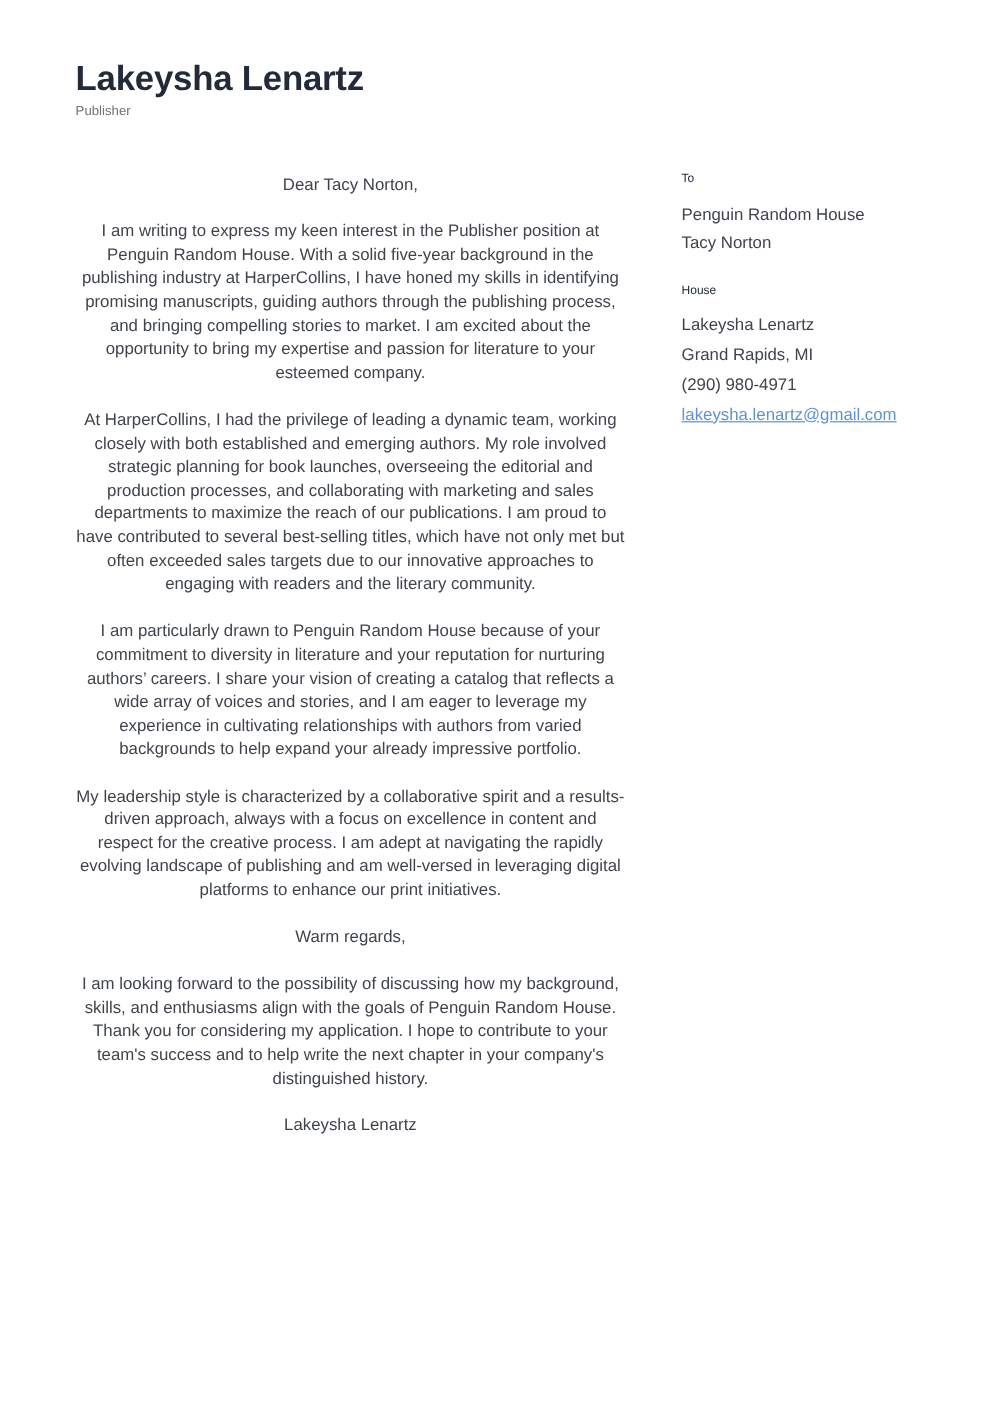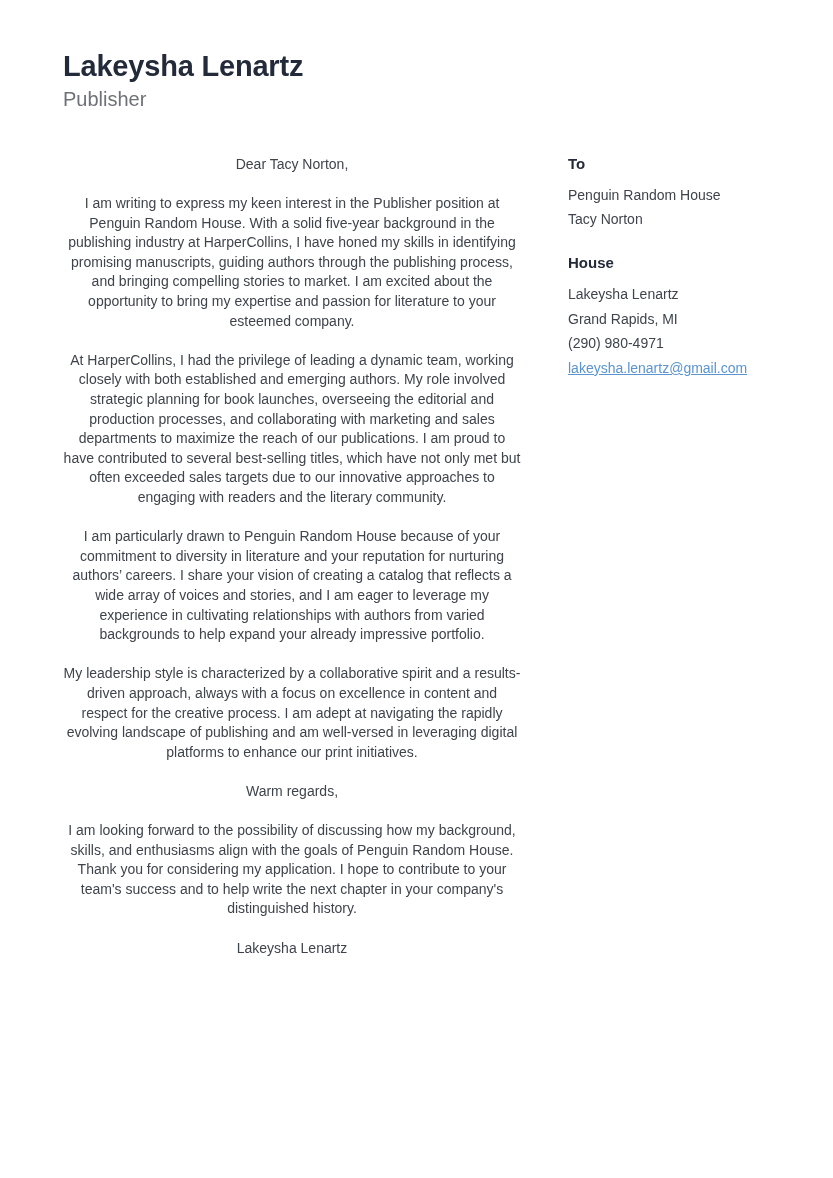--- a/index.html
+++ b/index.html
@@ -18,21 +18,21 @@
     padding: 51px 63px 0 63px;
   }
   .candidate-name {
     font-size: 29px;
     font-weight: 700;
     color: #232a3a;
     letter-spacing: -0.2px;
     line-height: 1.1;
   }
   .candidate-title {
-    font-size: 20px;
+    font-size: 11px;
     color: #6e7177;
     margin-top: 4px;
     line-height: 1.2;
   }
   .columns {
     display: flex;
     align-items: flex-start;
     padding: 0 22px 0 63px;
     margin-top: 44px;
   }
@@ -50,22 +50,22 @@
   }
   .letter p.signature { margin-bottom: 0; }
   .sidebar {
     margin-left: 47px;
     width: 205px;
     flex: 0 0 205px;
     font-size: 14px;
     color: #3f444c;
   }
   .sidebar-heading {
-    font-size: 15px;
-    font-weight: 700;
+    font-size: 10px;
+    font-weight: 400;
     color: #232a3a;
     margin-bottom: 9px;
     line-height: 1.25;
   }
   .sidebar-group { margin-bottom: 22px; }
   .sidebar-line {
     line-height: 24.7px;
   }
   .email-link {
     color: #5b94ce;

